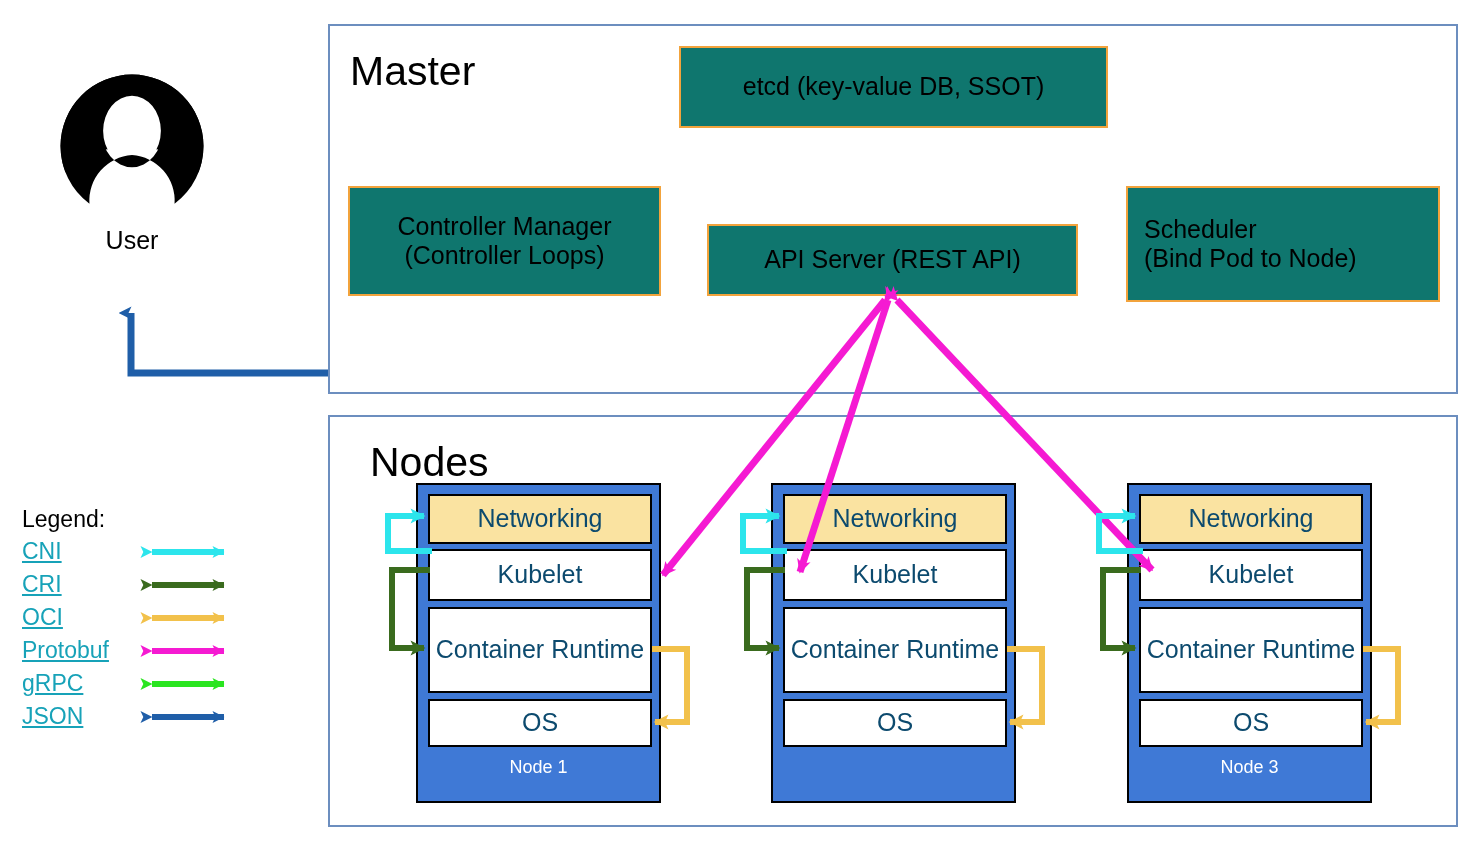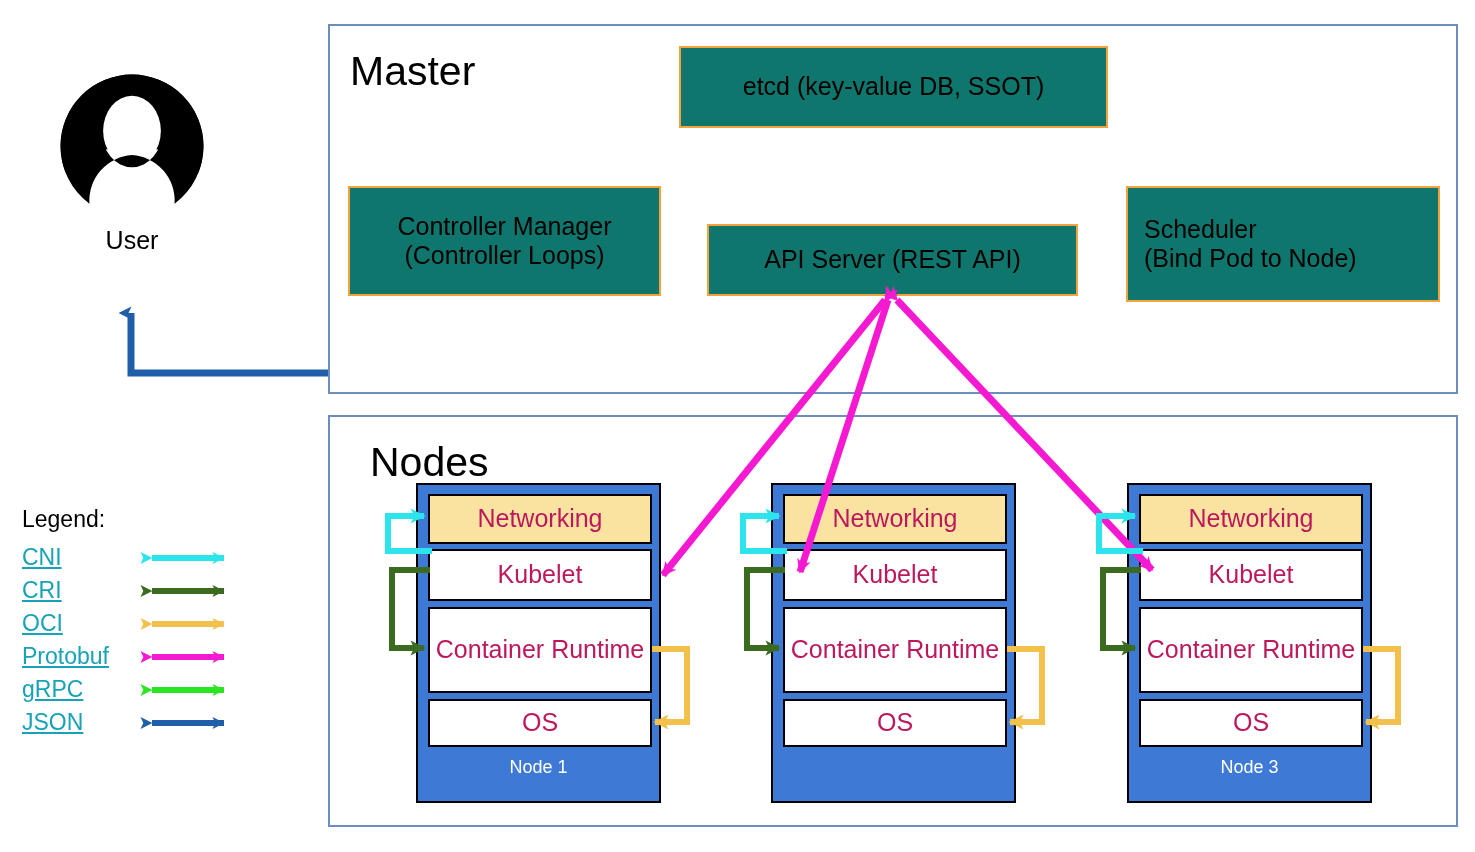--- a/index.html
+++ b/index.html
@@ -69,38 +69,38 @@
   }
   .node-layer {
     position: absolute;
     border: 2px solid #000000;
     background: #ffffff;
     display: flex;
     align-items: center;
     justify-content: center;
     text-align: center;
     font-size: 25px;
-    color: #be185d;
+    color: #0c4a6e;
     line-height: 1.1;
   }
   .node-layer.networking { background: #fae3a1; }
   .node-caption {
     position: absolute;
     left: 0; width: 100%;
     text-align: center;
     font-size: 18px;
     color: #ffffff;
     white-space: nowrap;
   }
 
   
   .legend { position: absolute; z-index: 10; }
   .legend-title {
     font-size: 23px; color: #000000;
-    margin-bottom: 8px; line-height: 1.22;
+    margin-bottom: 2px; line-height: 1.22;
   }
   .legend-row {
     display: flex; align-items: center;
     height: 33px;
   }
   .legend-name {
     width: 112px;
     font-size: 23px;
     color: #17a2b8;
     text-decoration: underline;

